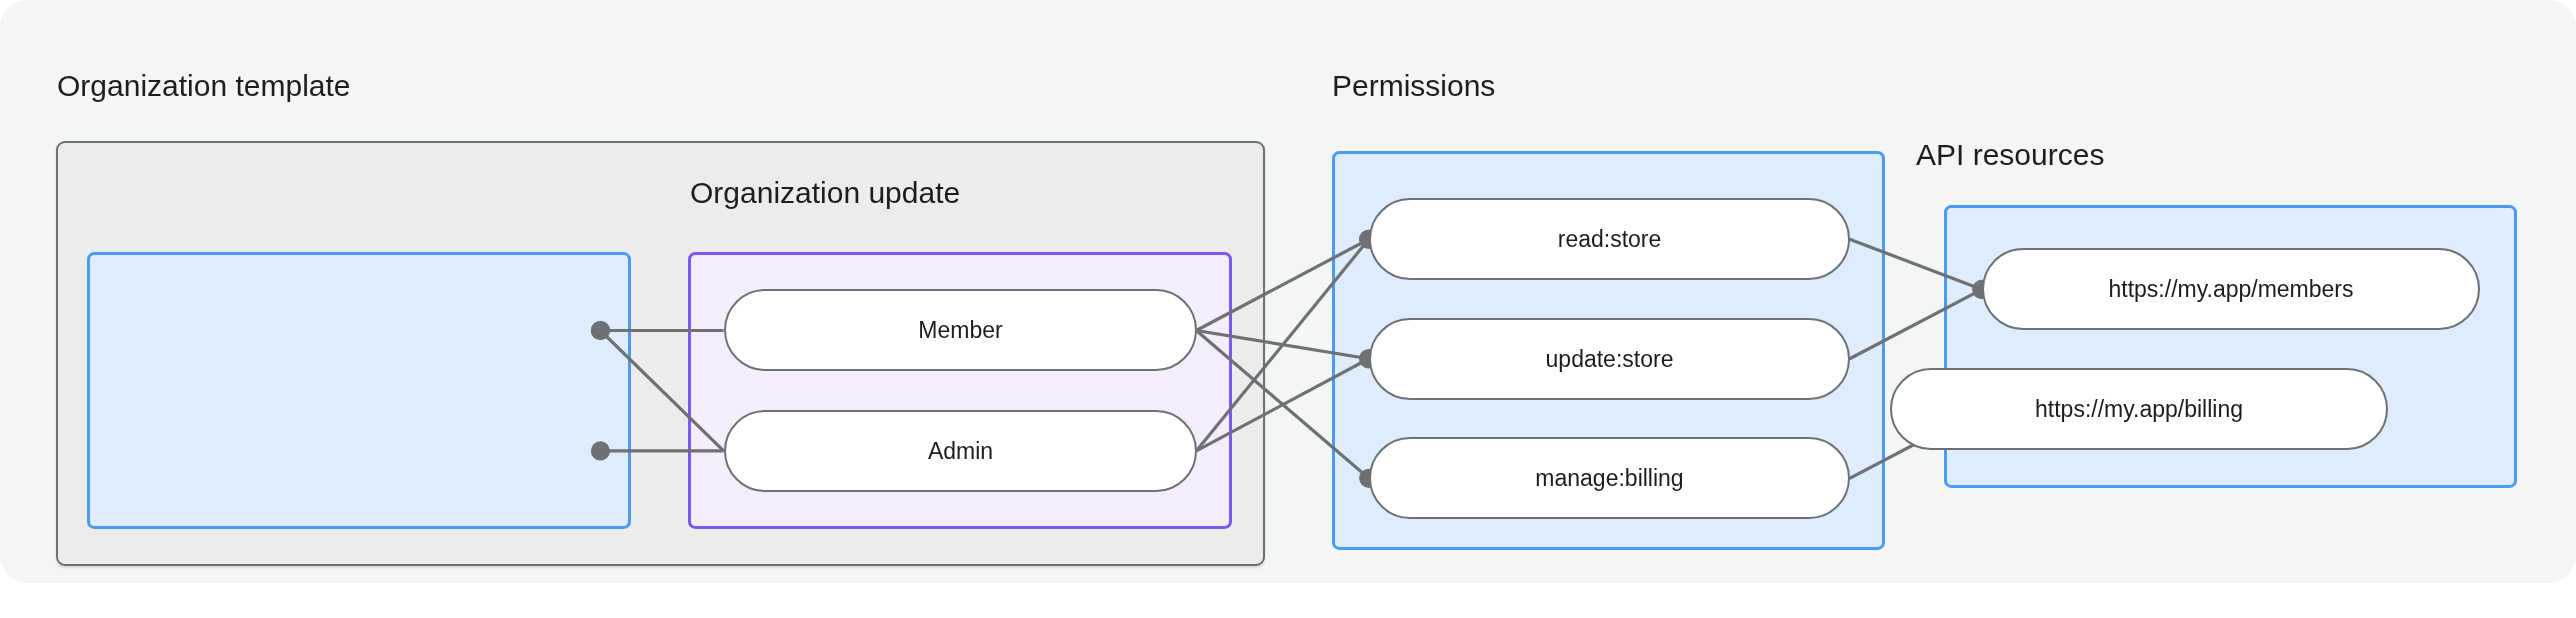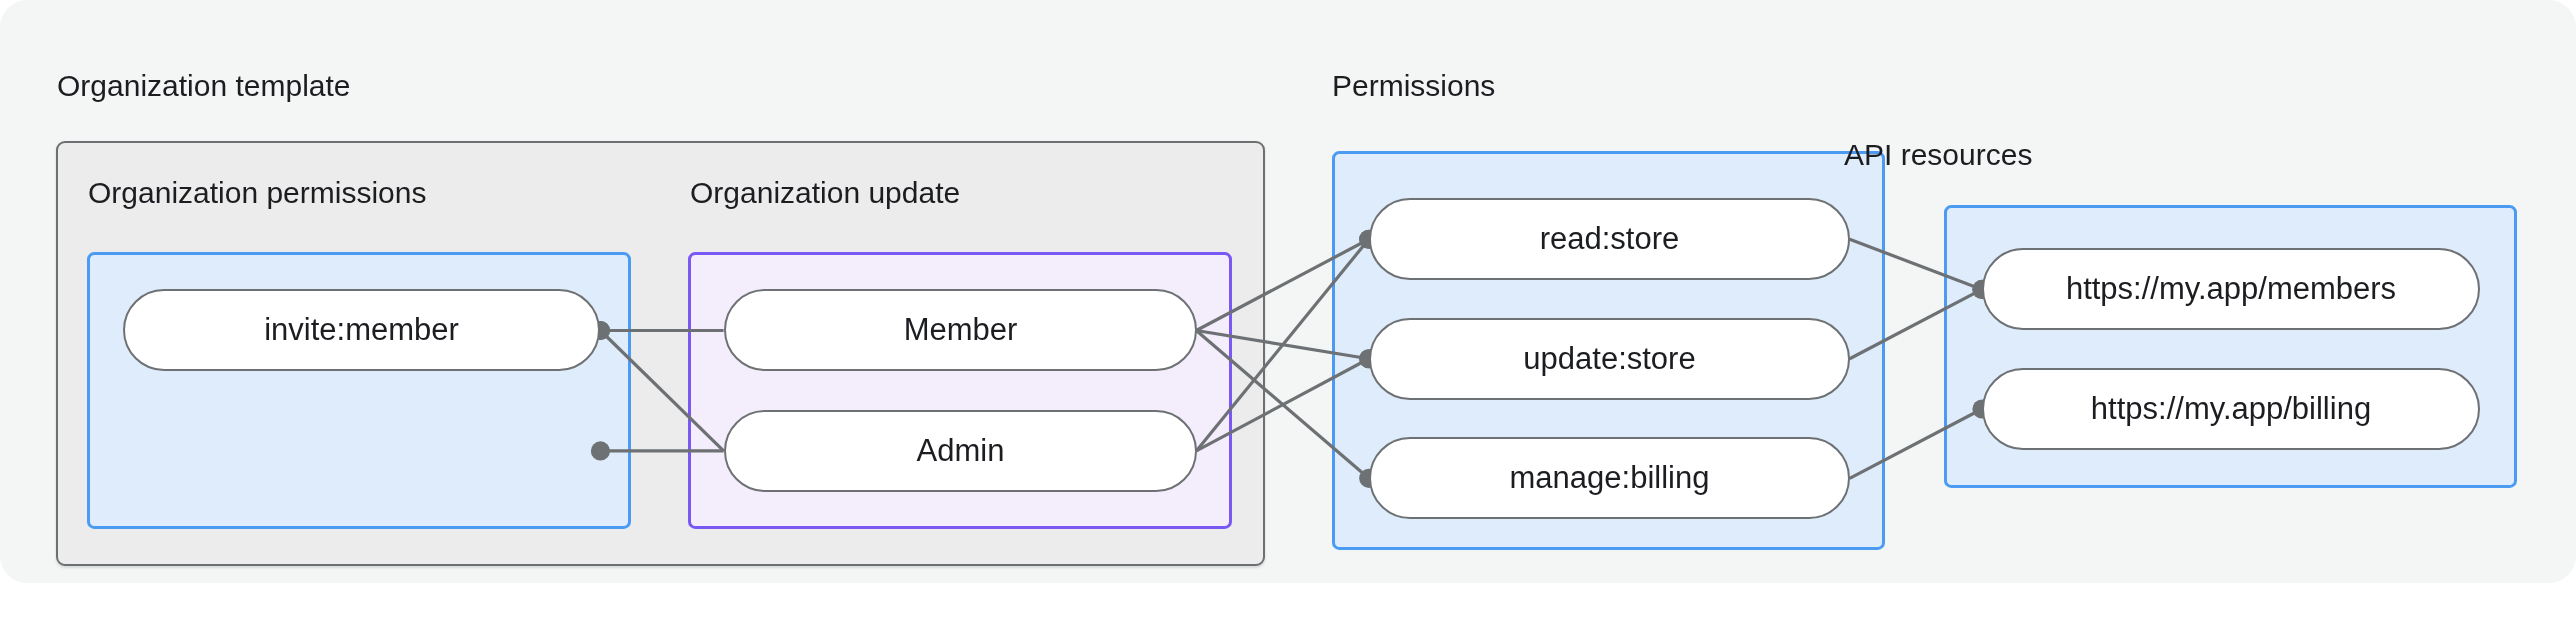--- a/index.html
+++ b/index.html
@@ -55,61 +55,60 @@
     border:3.7px solid var(--purple-box-border);
     border-radius:7.3px;
   }
   .box-org-perms{left:87px;top:252px;width:544px;height:277px;}
   .box-org-roles{left:688px;top:252px;width:544px;height:277px;}
   .box-permissions{left:1332px;top:151px;width:553px;height:399px;}
   .box-api{left:1944px;top:205px;width:573px;height:283px;}
 
   .t-org-template{left:57px;top:68px;}
   .t-permissions{left:1332px;top:68px;}
-  .t-api{left:1844px;top:137px;}
+  .t-api{left:1916px;top:137px;}
   .l-org-perms{left:88px;top:175px;}
   .l-org-roles{left:690px;top:175px;}
 
   .edges{
     position:absolute;left:0;top:0;width:2576px;height:619px;
     z-index:2;pointer-events:none;
   }
   .pill{
     position:absolute;
     box-sizing:border-box;
     height:82px;
     background:var(--node-bg);
     border:2.7px solid var(--node-border);
     border-radius:41px;
     display:flex;align-items:center;justify-content:center;
-    font-size:31px;
+    font-size:23px;
     color:var(--text);
     white-space:nowrap;
     z-index:4;
   }
   .n-invite {left:123px; top:289px;width:477px;}
   .n-delete {left:123px; top:410px;width:477px;}
   .n-admin  {left:724px; top:289px;width:473px;}
   .n-member {left:724px; top:410px;width:473px;}
   .n-read   {left:1369px;top:198px;width:481px;}
   .n-update {left:1369px;top:318px;width:481px;}
   .n-manage {left:1369px;top:437px;width:481px;}
   .n-members{left:1982px;top:248px;width:498px;}
-  .n-billing{left:1982px;top:368px;width:498px;}
+  .n-billing{left:1890px;top:368px;width:498px;}
 </style>
 </head>
 <body>
 
 <div class="canvas">
 
   <div class="title t-org-template">Organization template</div>
 
   <div class="group gray"></div>
 
-  <div class="title l-org-perms">Organization permissions</div>
   <div class="title l-org-roles">Organization update</div>
 
   <div class="group blue box-org-perms"></div>
   <div class="group purple box-org-roles"></div>
 
   <div class="title t-permissions">Permissions</div>
   <div class="group blue box-permissions"></div>
 
   <div class="title t-api">API resources</div>
   <div class="group blue box-api"></div>
@@ -134,21 +133,20 @@
         <circle cx="1500" cy="393" r="10.5" fill="#6d7173"></circle>
         <circle cx="1500" cy="524" r="10.5" fill="#6d7173"></circle>
         <circle cx="1500" cy="262" r="10.5" fill="#6d7173"></circle>
         <circle cx="1500" cy="393" r="10.5" fill="#6d7173"></circle>
         <circle cx="2172" cy="317" r="10.5" fill="#6d7173"></circle>
         <circle cx="2172" cy="317" r="10.5" fill="#6d7173"></circle>
         <circle cx="2172" cy="448" r="10.5" fill="#6d7173"></circle>
       </g>
   </svg>
 
-  <div class="pill n-invite">invite:member</div>
   <div class="pill n-admin">Member</div>
   <div class="pill n-member">Admin</div>
   <div class="pill n-read">read:store</div>
   <div class="pill n-update">update:store</div>
   <div class="pill n-manage">manage:billing</div>
   <div class="pill n-members">https://my.app/members</div>
   <div class="pill n-billing">https://my.app/billing</div>
 
 </div>
 

